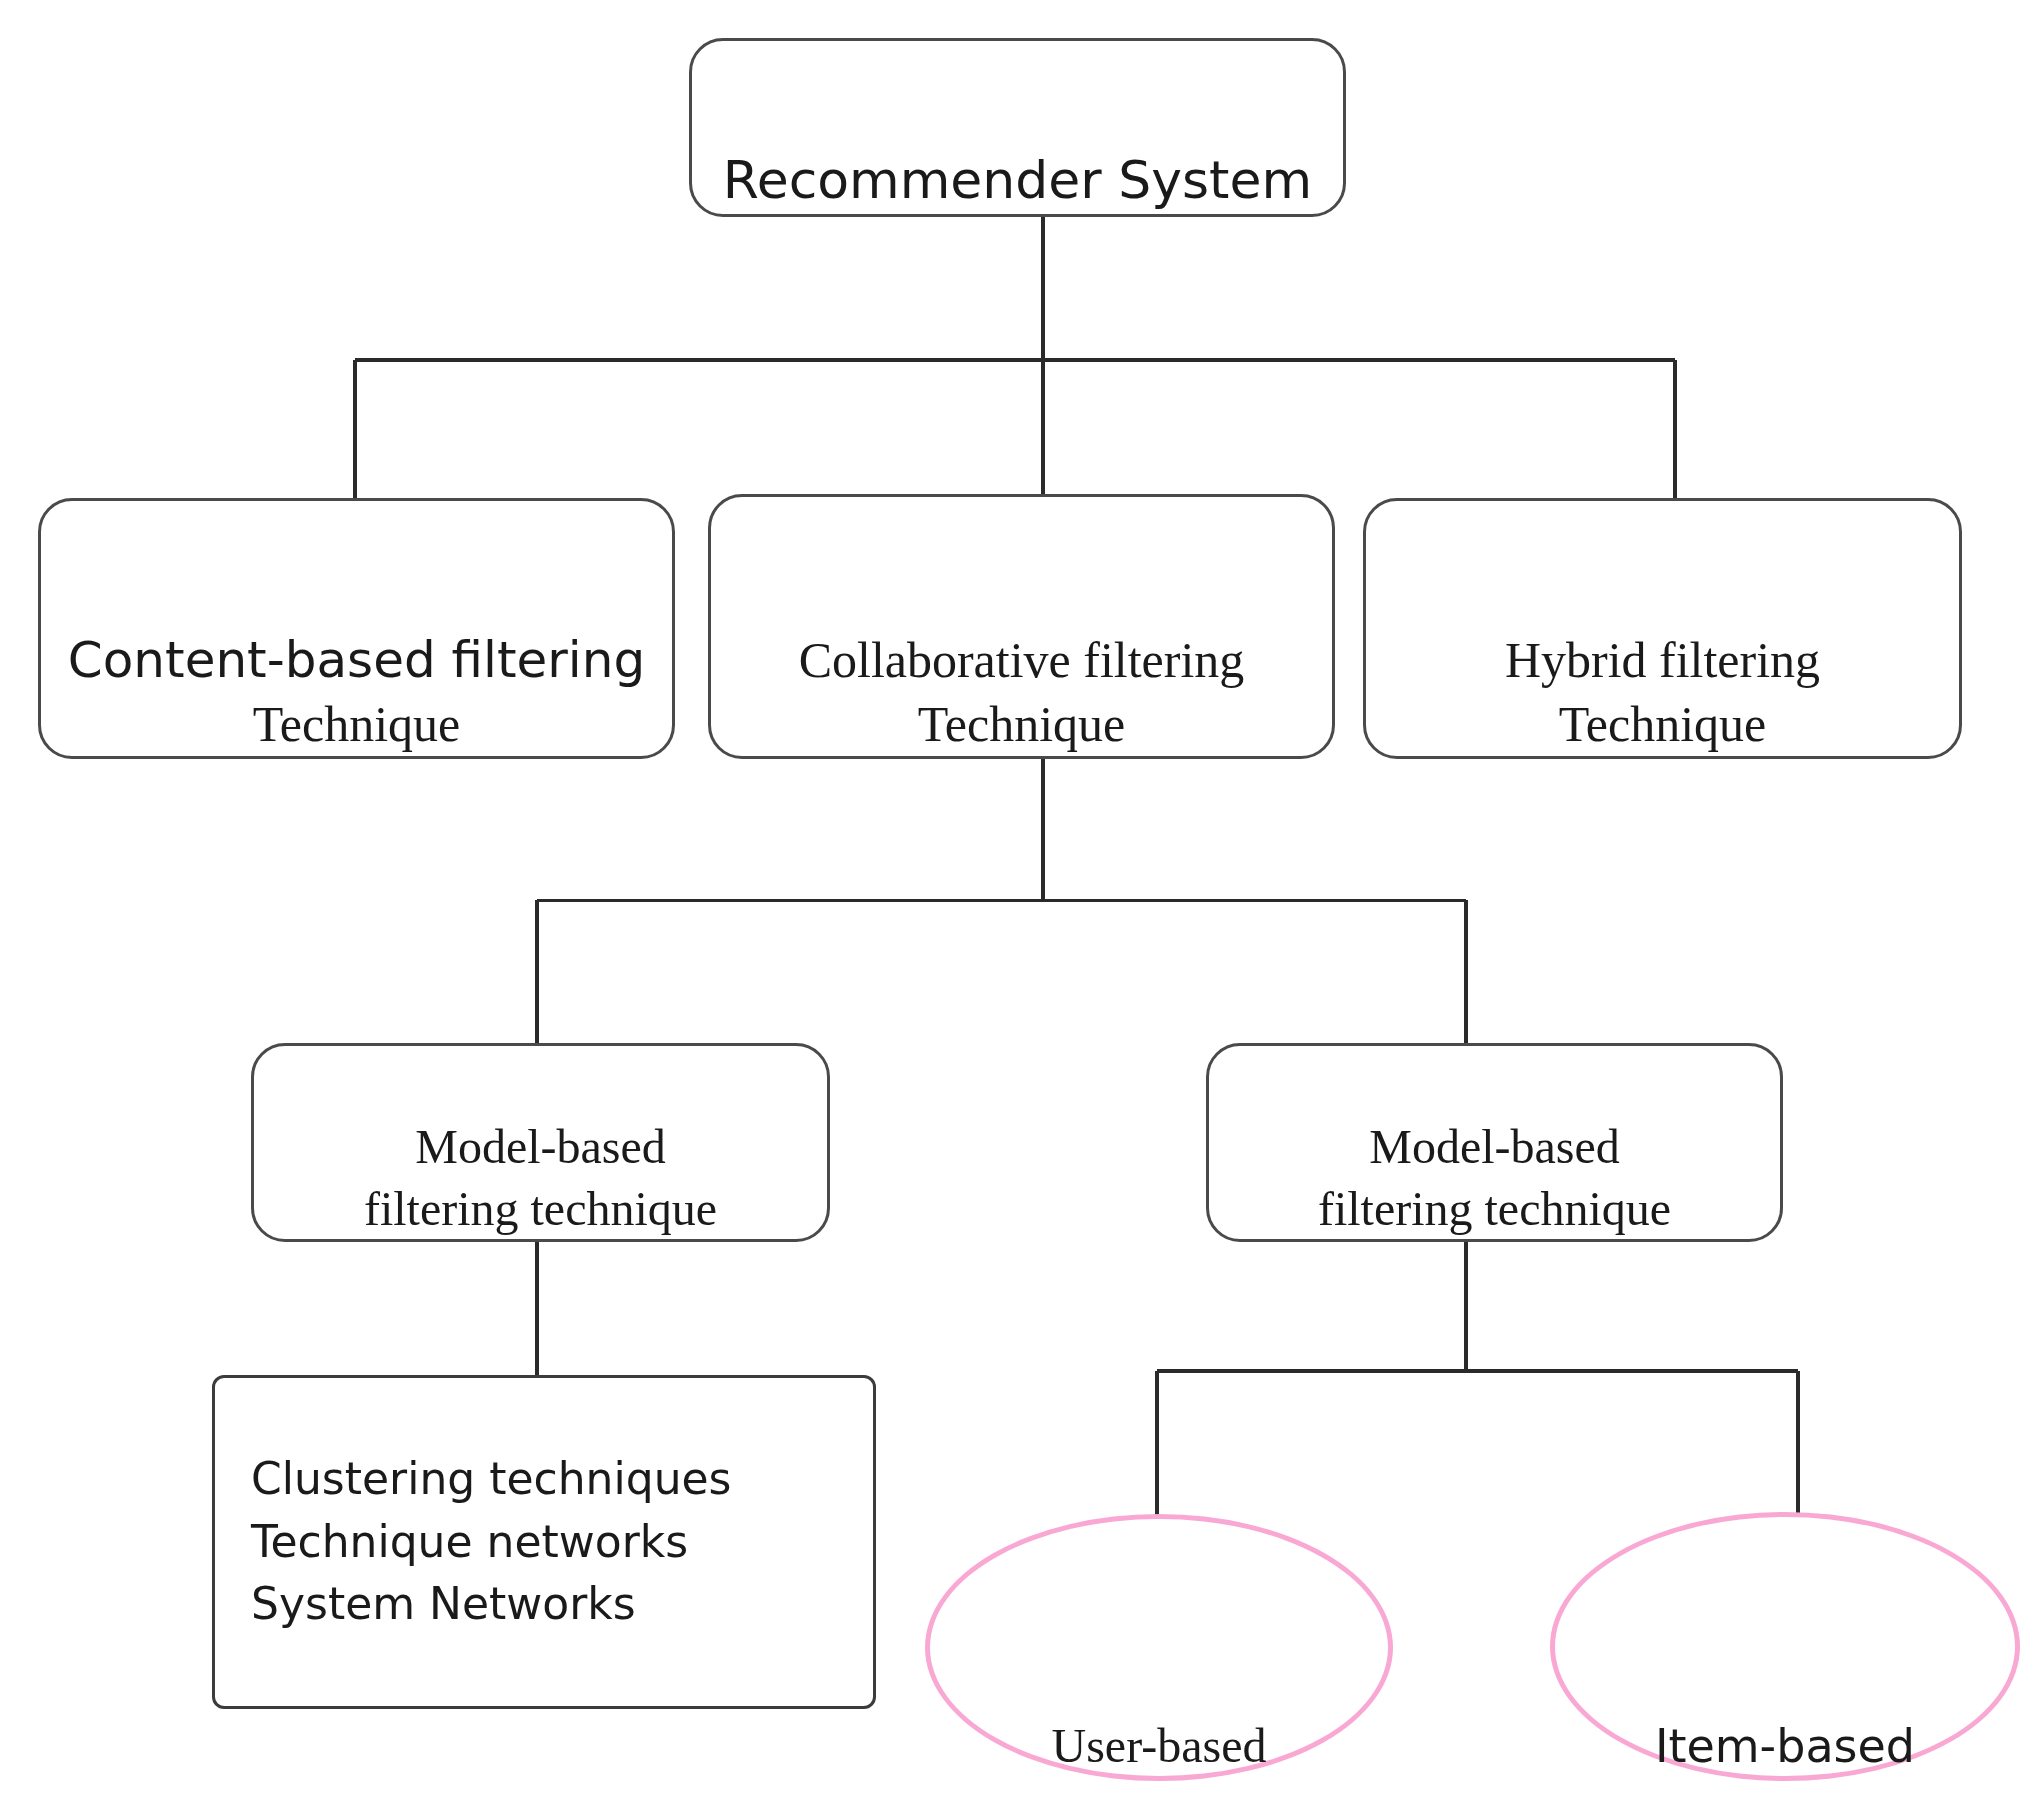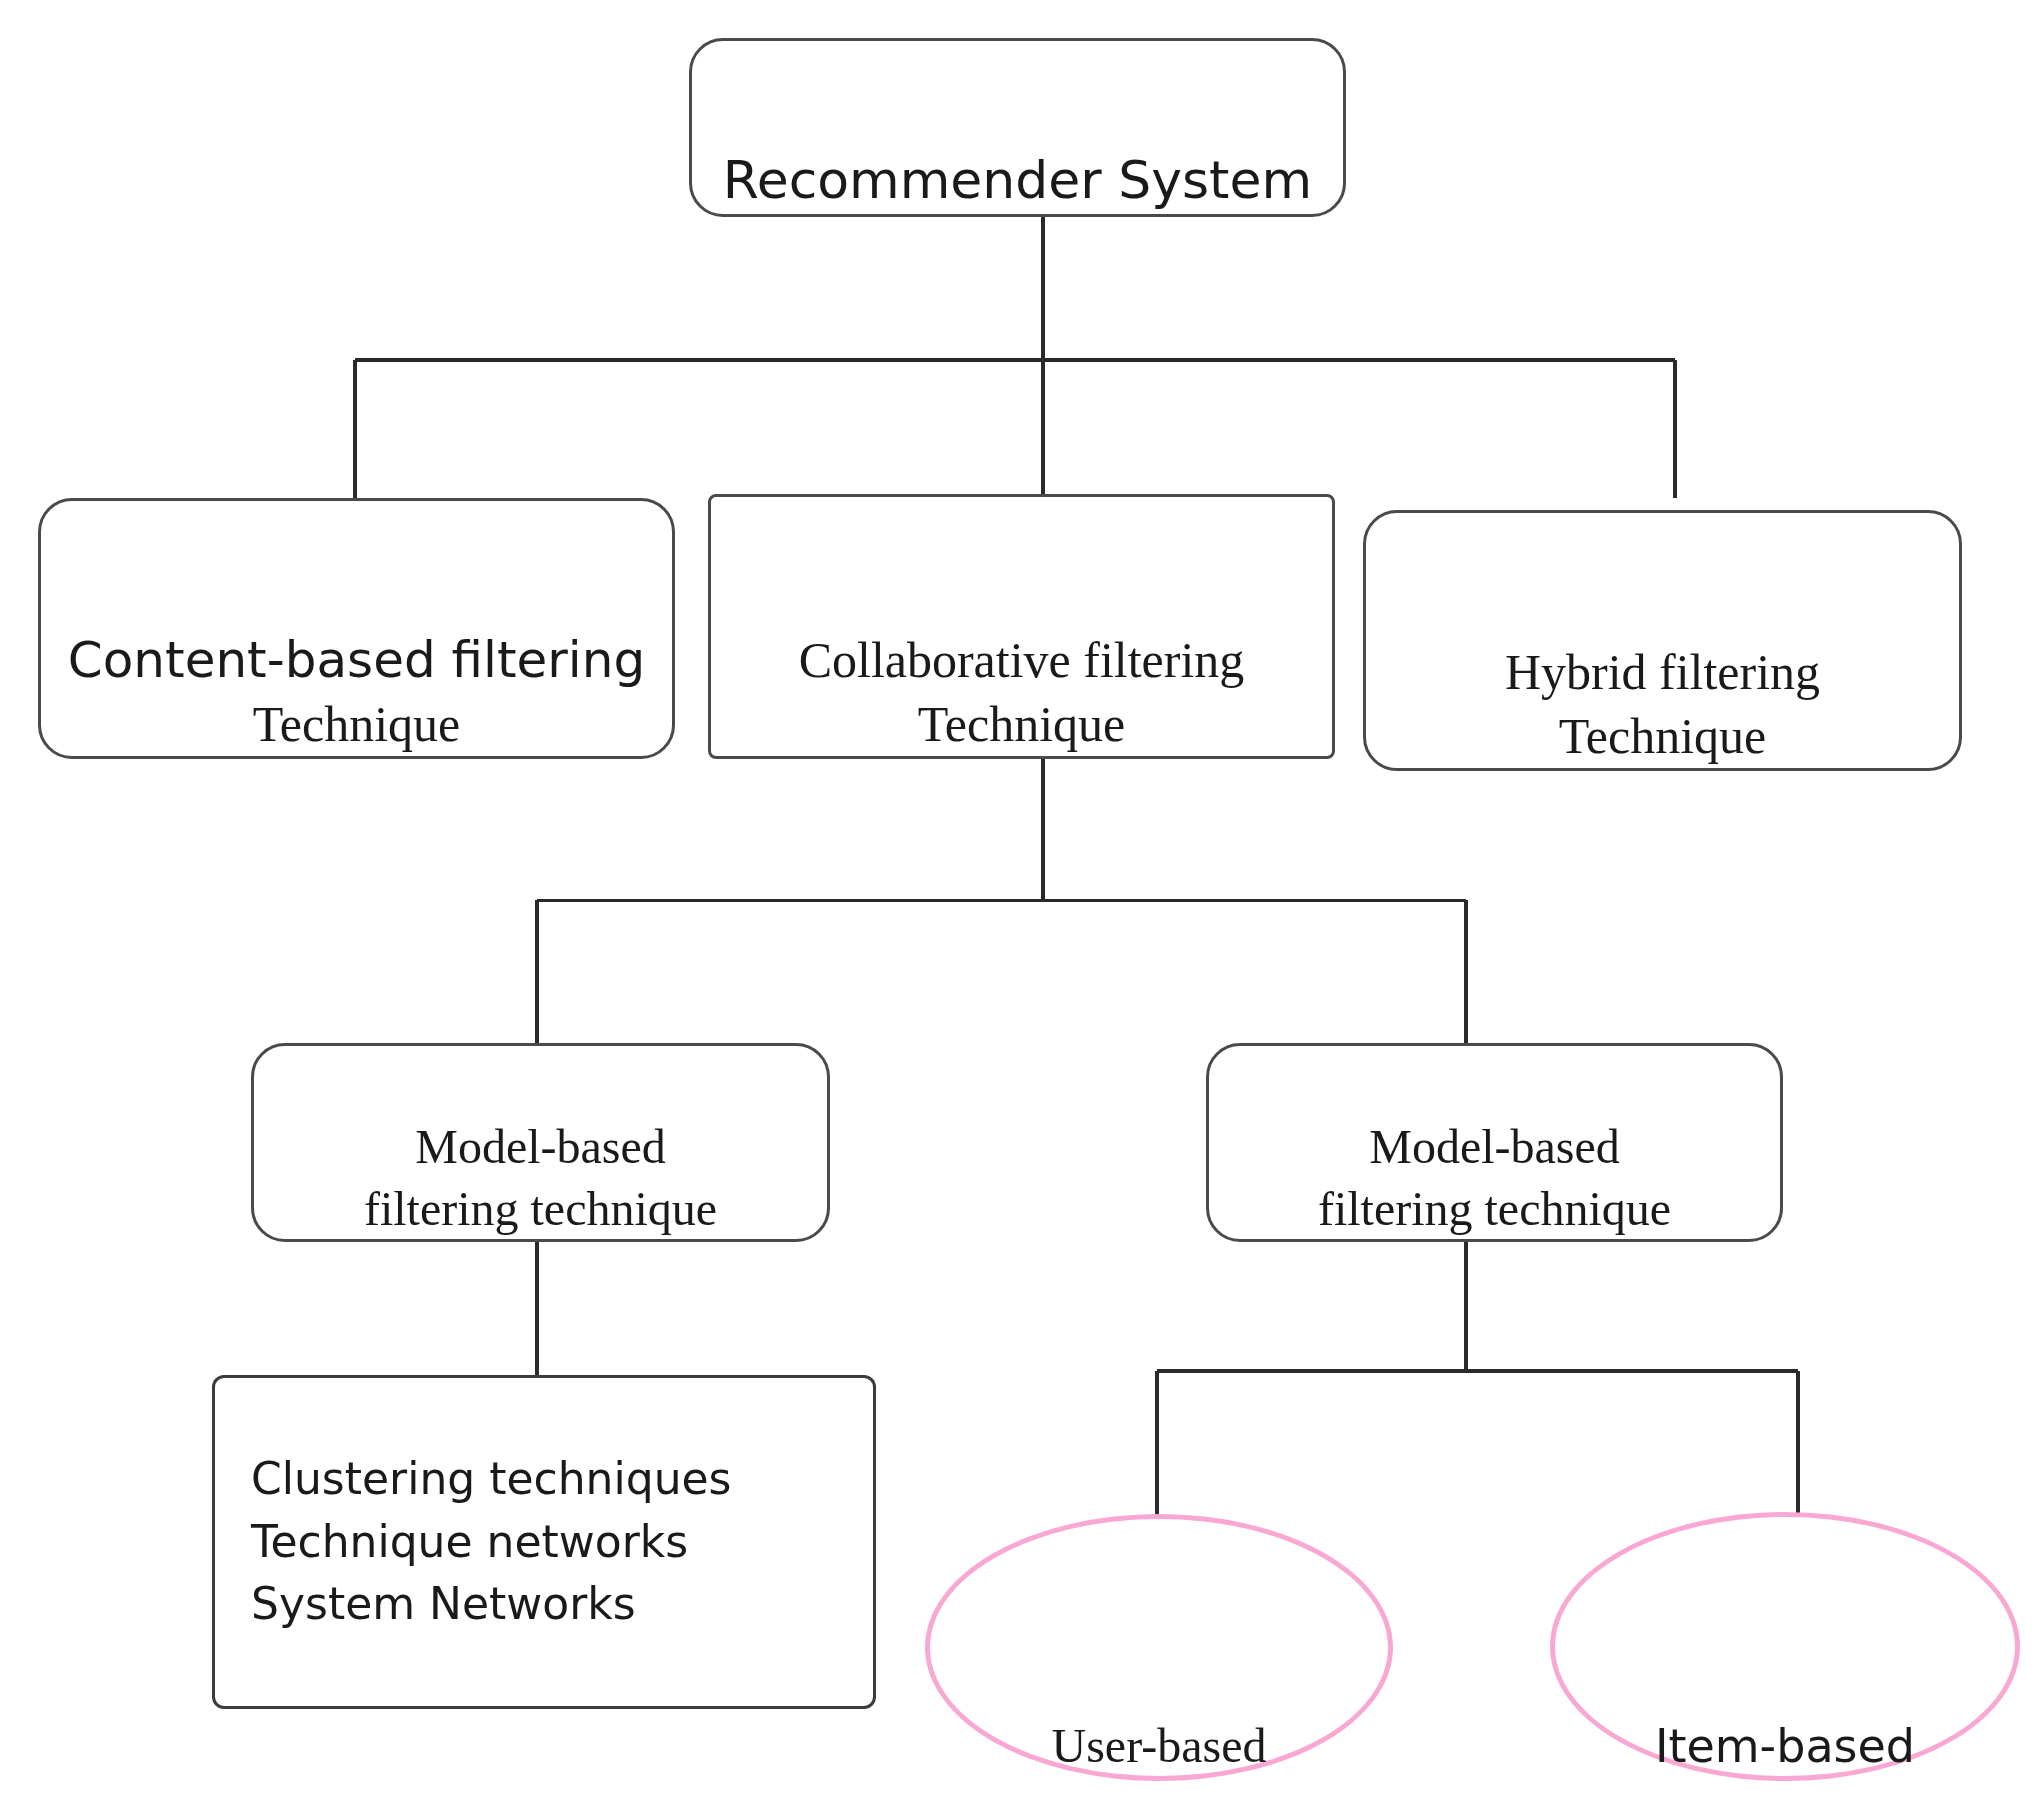--- a/index.html
+++ b/index.html
@@ -64,26 +64,24 @@
   #node-content-based {
     left: 38px; top: 498px; width: 637px; height: 261px;
     font-size: 50px;
   }
   #node-content-based .l1 { font-family: "DejaVu Sans", sans-serif; }
   #node-content-based .l2 { font-family: "Liberation Serif", serif; }
 
   #node-collaborative {
     left: 708px; top: 494px; width: 627px; height: 265px;
     font-size: 50px;
-    border-radius: 8px;
   }
   #node-hybrid {
     left: 1363px; top: 498px; width: 599px; height: 261px;
     font-size: 50px;
-    margin-top: 12px;
   }
 
   
   #node-model-left {
     left: 251px; top: 1043px; width: 579px; height: 199px;
     font-size: 48px;
   }
   #node-model-right {
     left: 1206px; top: 1043px; width: 577px; height: 199px;
     font-size: 48px;

